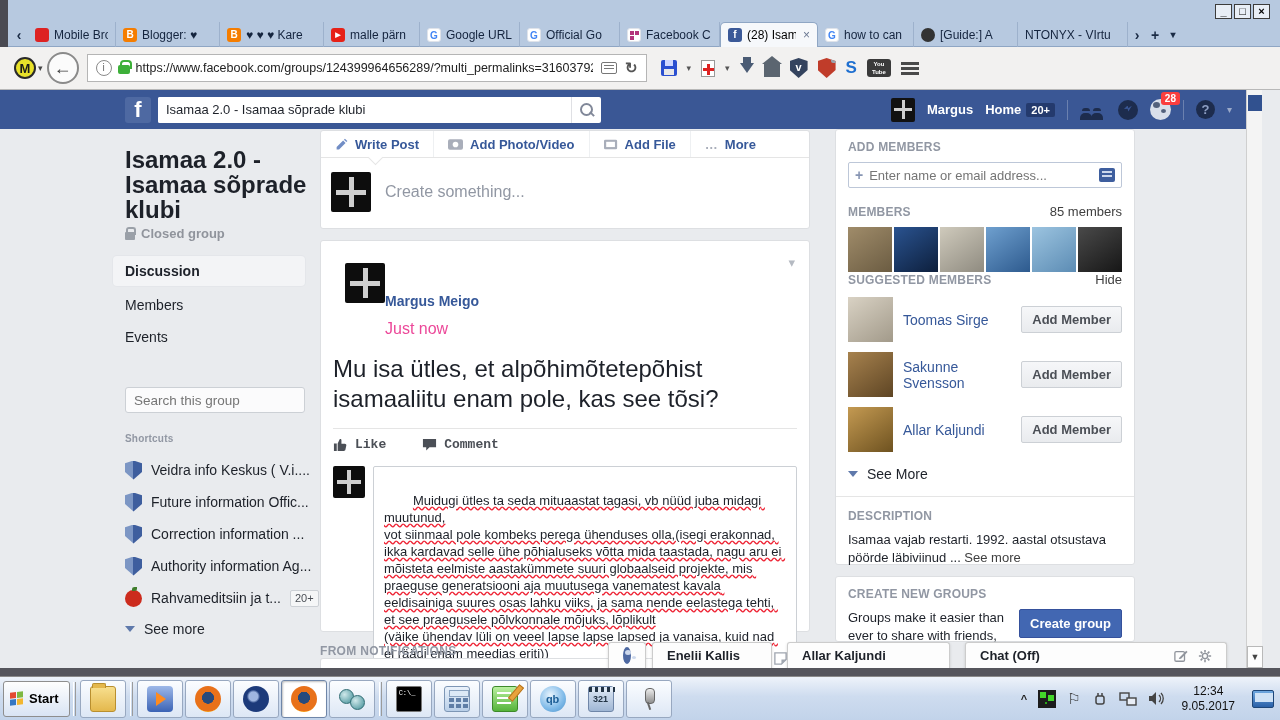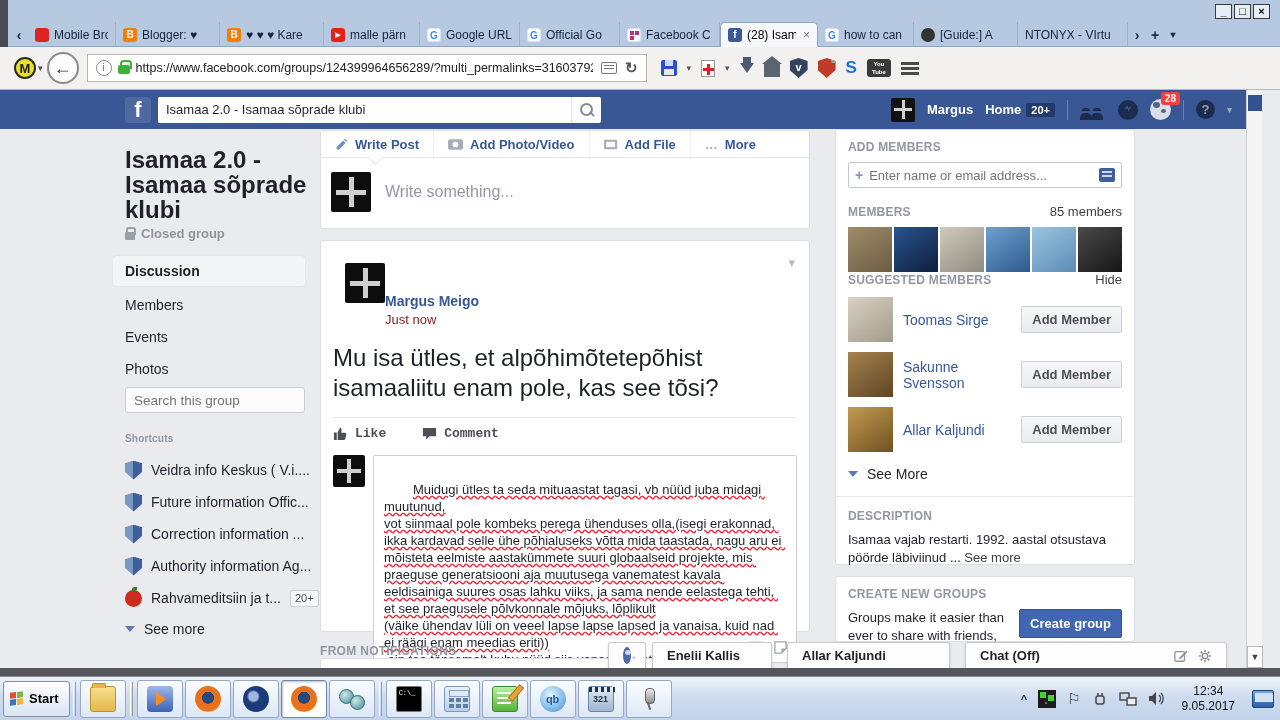--- a/index.html
+++ b/index.html
@@ -126,21 +126,21 @@
   .ctab.active::after { content:""; position:absolute; left:44%; bottom:-6px; width:10px; height:10px; background:#fff; border-right:1px solid #e5e5e5; border-bottom:1px solid #e5e5e5; transform:rotate(45deg); }
   #composer-body { display:flex; align-items:center; gap:14px; padding:14px 10px; }
   .av40 { width:40px; height:40px; background:#0d0d0d; border-radius:2px; position:relative; flex:0 0 40px; }
   #write-ph { font-size:16px; color:#9197a3; }
   svg.ic { display:block; }
 
   
   #post { left:320px; top:240px; width:490px; height:392px; }
   #post-head { position:relative; padding:12px; }
   #post-author { font-size:14px; font-weight:bold; color:#365899; }
-  #post-time { font-size:13px; color:#7f1d1d; margin-top:3px; }
+  #post-time { font-size:16px; color:#ec4899; margin-top:11px; }
   #post-chevron { position:absolute; right:14px; top:14px; color:#b5bac2; font-size:13px; }
   #post-title { padding:4px 12px 14px; font-size:24px; line-height:30px; color:#1d2129; }
   #post-actions { display:flex; gap:36px; border-top:1px solid #e5e5e5; margin:0 12px; padding:8px 0; font-size:13px; font-weight:bold; color:#4b4f56; }
   .action { display:flex; align-items:center; gap:7px;font-family:Liberation Mono, monospace; }
   #comment-zone { display:flex; gap:8px; padding:6px 12px; }
   .av32 { width:32px; height:32px; background:#0d0d0d; border-radius:2px; position:relative; flex:0 0 32px; }
   #comment-box { position:relative; width:428px; height:208px; background:#fff; border:1px solid #ccd0d5; border-radius:2px; padding:8px 10px; font-size:13px; line-height:17px; color:#1d2129; white-space:pre-wrap; }
   .squiggle { text-decoration:underline; text-decoration-style:wavy; text-decoration-color:#e23; }
   #cbox-ics { position:absolute; right:8px; bottom:6px; display:flex; gap:9px; align-items:center; color:#a0a6b0; font-size:15px; }
 
@@ -342,21 +342,20 @@
   </div>
 
   <div id="group-title" class="abs">Isamaa 2.0 - Isamaa sõprade klubi</div>
   <div id="closed-row" class="abs">
     <div id="lock2"></div>
     <span>Closed group</span>
   </div>
   <div class="lnav active abs" style="top:256px">Discussion</div>
   <div class="lnav abs" style="top:290px">Members</div>
   <div class="lnav abs" style="top:322px">Events</div>
-  <div class="lnav abs" style="top:354px">Photos</div>
   <div id="grp-search" class="abs">
     <input placeholder="Search this group" style="">
     <div class="mag"></div>
   </div>
   <div class="abs sec-hd" style="left:125px; top:433px; font-size:10px">Shortcuts</div>
   <div class="scut abs" style="top:460px">
     <div class="shield-b"></div>
     <span>Veidra info Keskus ( V.i....</span>
   </div>
   <div class="scut abs" style="top:492px">
@@ -404,21 +403,21 @@
           </svg>
         <span>Add File</span>
       </div>
       <div class="ctab" style="border-right:none">
         <span class="ic" style="color:#8d94a3;font-weight:bold">…</span>
         <span>More</span>
       </div>
     </div>
     <div id="composer-body">
       <div class="av40 crossav"></div>
-      <div id="write-ph">Write something...</div>
+      <div id="write-ph">Create something...</div>
     </div>
   </div>
 
   <div id="post" class="abs card">
     <div id="post-head">
       <div class="av40 crossav abs" style="left:12px;top:10px"></div>
       <div style="margin-left:52px">
         <div id="post-author">Margus Meigo</div>
         <div id="post-time">Just now</div>
       </div>

